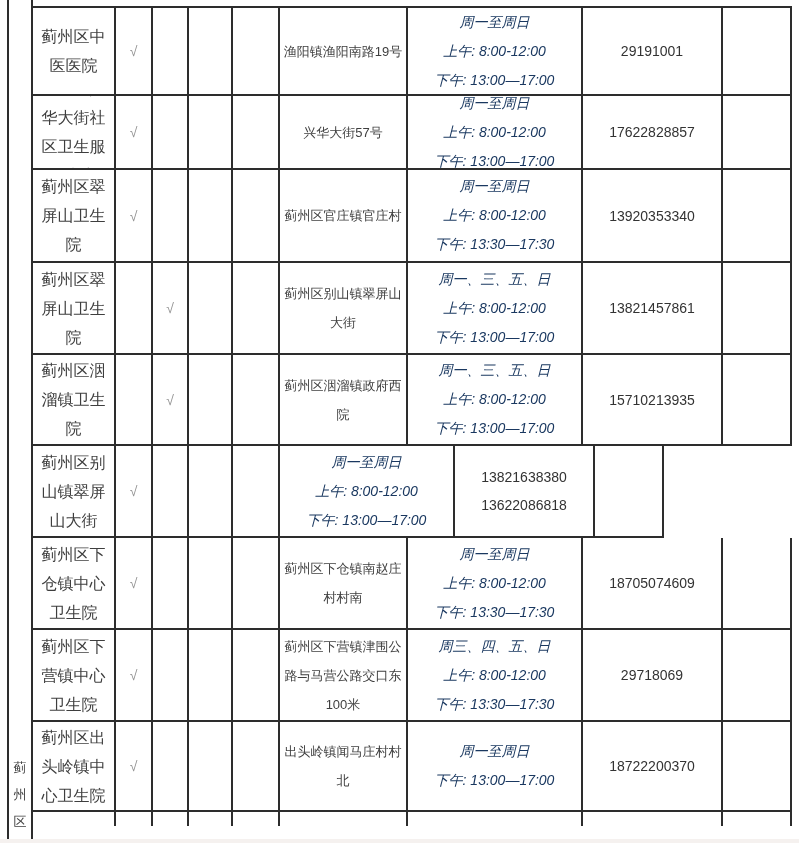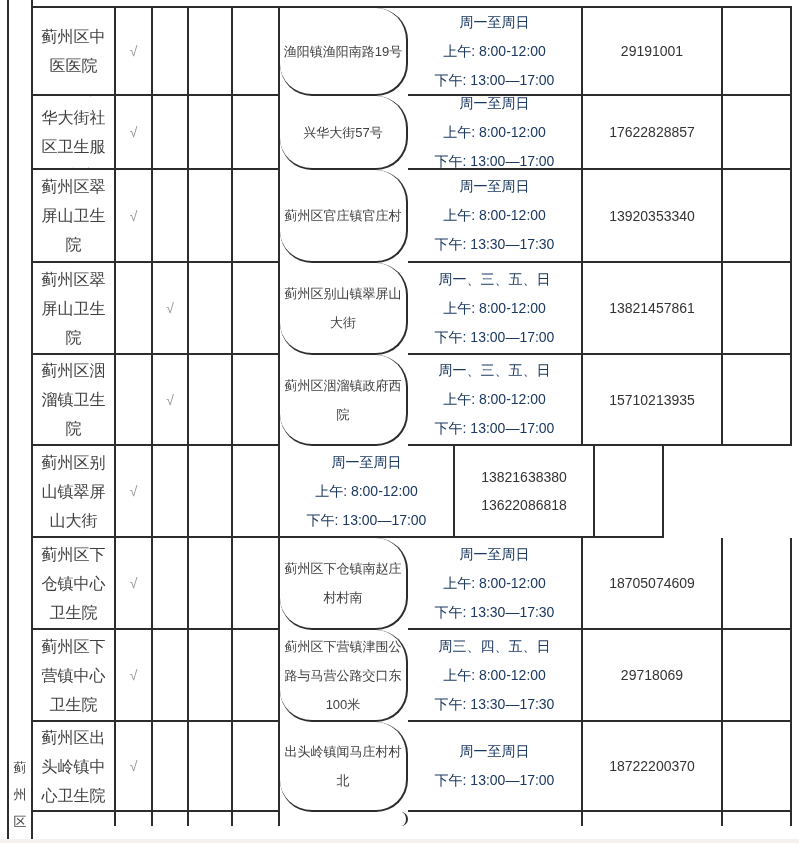--- a/index.html
+++ b/index.html
@@ -26,22 +26,22 @@
   .row{display:flex;width:759px;box-sizing:border-box;}
   .cell{
     box-sizing:border-box;border-right:2px solid var(--border);border-bottom:2px solid var(--border);
     display:flex;flex-direction:column;align-items:center;justify-content:center;
     text-align:center;overflow:hidden;
   }
   .row.partial .cell{border-bottom:none;}
   .c-name {width:83px; font-size:16px;line-height:29px;padding:0 1px;}
   .c-chk1 {width:37px;} .c-chk2{width:36px;} .c-chk3{width:44px;} .c-chk4{width:47px;}
   .c-check{font-size:14px;color:var(--check);}
-  .c-addr {width:128px;font-size:13px;line-height:29px;padding:0 1px;border-radius:32px;}
-  .c-hours{width:175px;font-size:14px;line-height:29px;color:var(--hours);}
+  .c-addr {width:128px;font-size:13px;line-height:29px;padding:0 1px;}
+  .c-hours{width:175px;font-size:14px;line-height:29px;color:var(--hours);font-style:italic;}
   .c-phone{width:140px;font-size:14px;line-height:28px;color:var(--phone);}
   .c-last {width:69px;}
   .hours-line{width:100%;}
   
   .bottom-strip{position:absolute;left:0;top:839px;width:799px;height:4px;background:var(--strip);z-index:5;}
 </style>
 </head>
 <body>
 
 <div class="stage">

